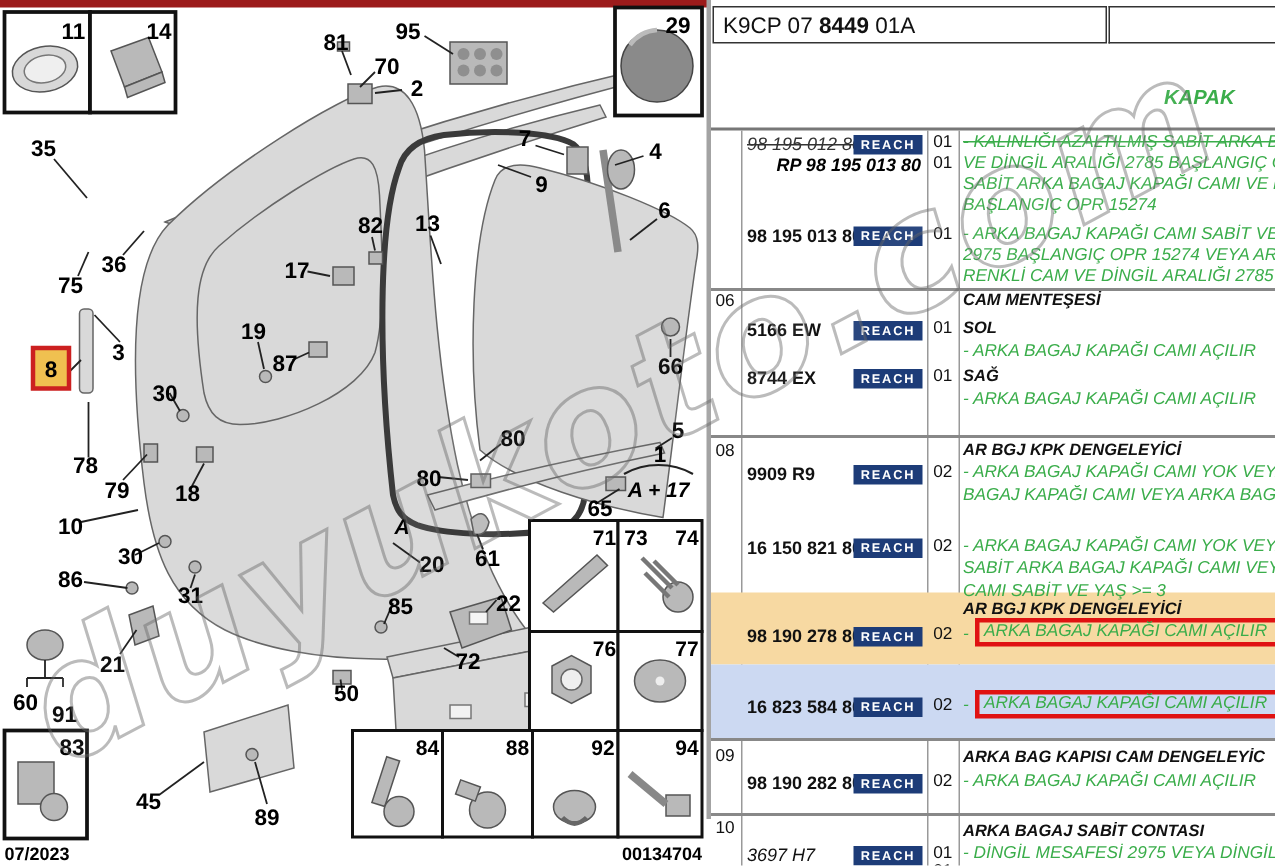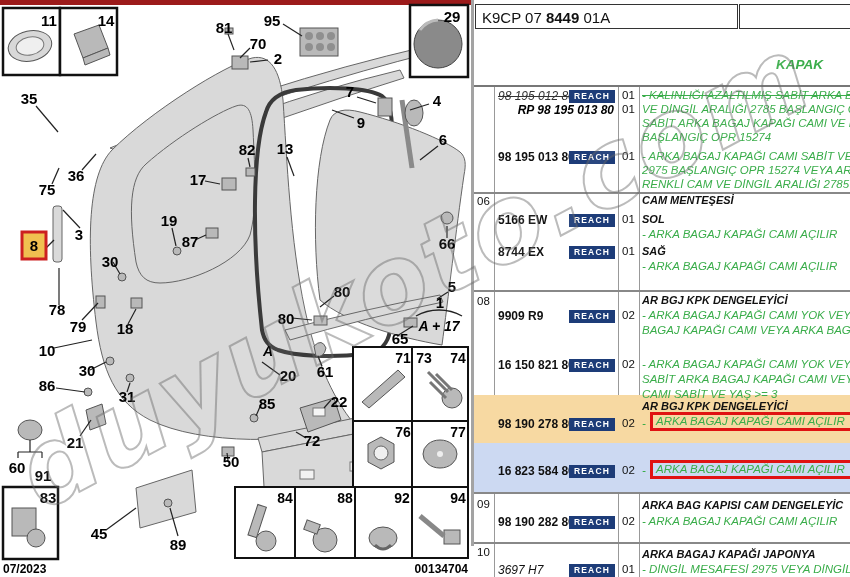--- a/index.html
+++ b/index.html
@@ -346,21 +346,21 @@
     <span class="e" style="top:372px;left:176px"><span class="redbox" style="position:static">ARKA BAGAJ KAPAĞI CAMI AÇILIR</span> </span>
 
     <span class="e secnum" style="top:411px">09</span>
     <span class="e hdr" style="top:412px">ARKA BAG KAPISI CAM DENGELEYİC</span>
     <span class="e pn" style="top:428px">98 190 282 80</span>
     <span class="e reach" style="top:429px">REACH</span>
     <span class="e qty" style="top:428px">02</span>
     <span class="e grn" style="top:428px">- ARKA BAGAJ KAPAĞI CAMI AÇILIR</span>
 
     <span class="e secnum" style="top:459px">10</span>
-    <span class="e hdr" style="top:461px">ARKA BAGAJ KAPAĞI JAPONYA</span>
+    <span class="e hdr" style="top:461px">ARKA BAGAJ SABİT CONTASI</span>
     <span class="e pn pn-it" style="top:476px">3697 H7</span>
     <span class="e reach" style="top:477px">REACH</span>
     <span class="e qty" style="top:476px">01</span>
     <span class="e grn" style="top:476px">- DİNGİL MESAFESİ 2975 VEYA DİNGİL A</span>
     <span class="e qty" style="top:488px">01</span>
   </div>
 </div>
 
 <div id="watermark">duyukoto.com</div>
 

